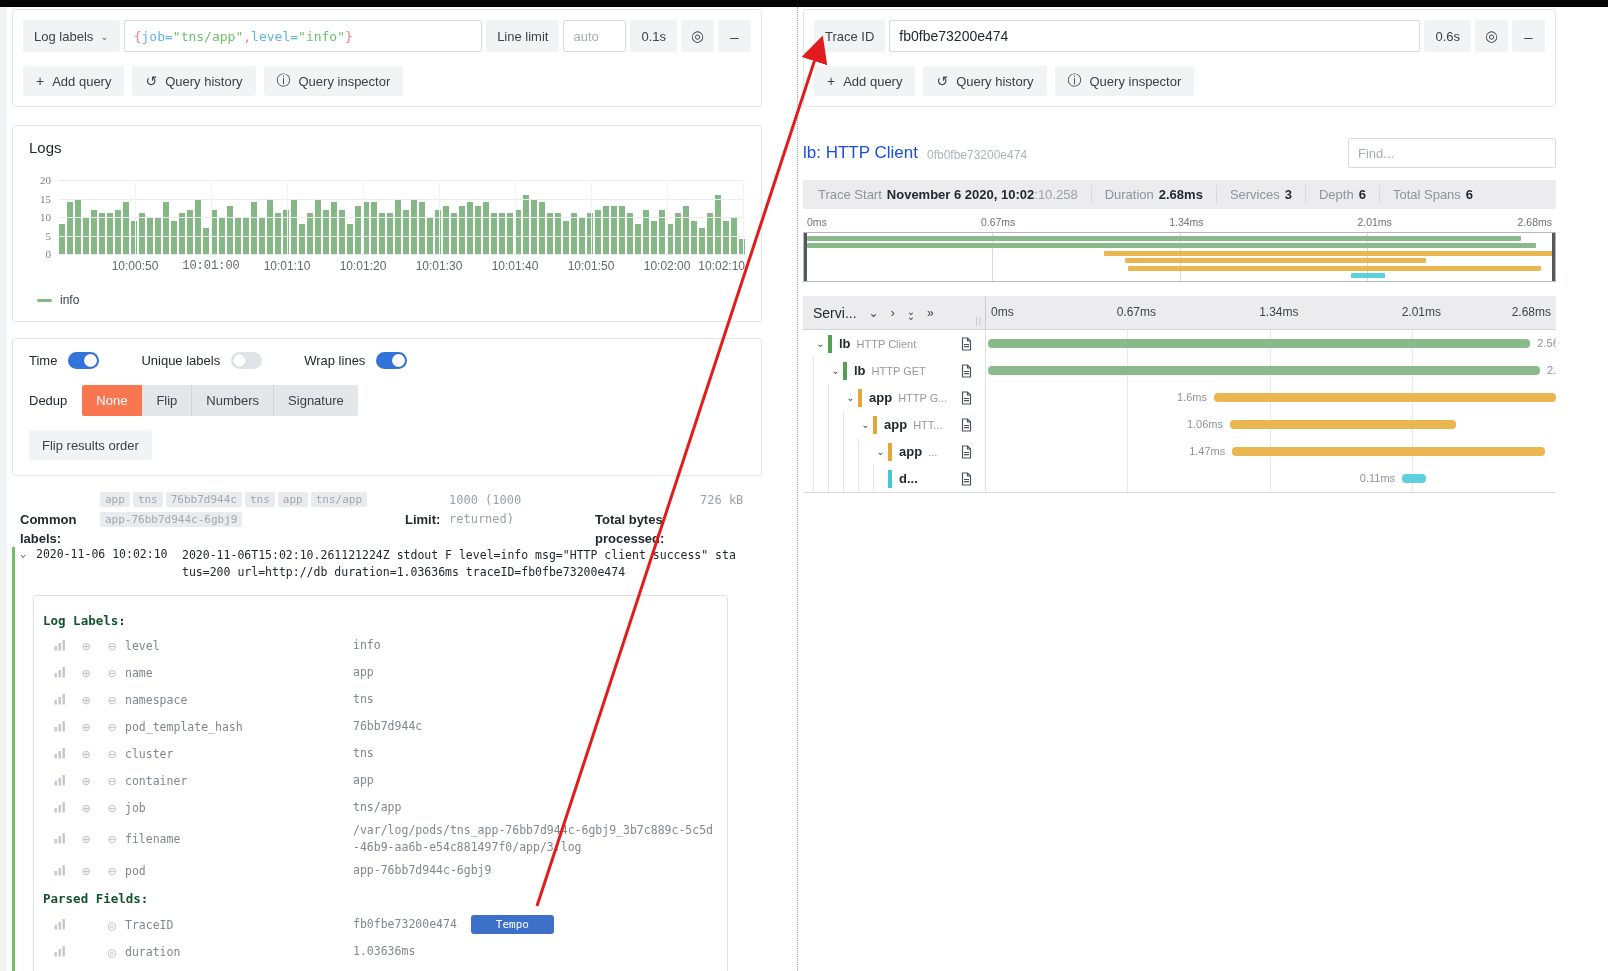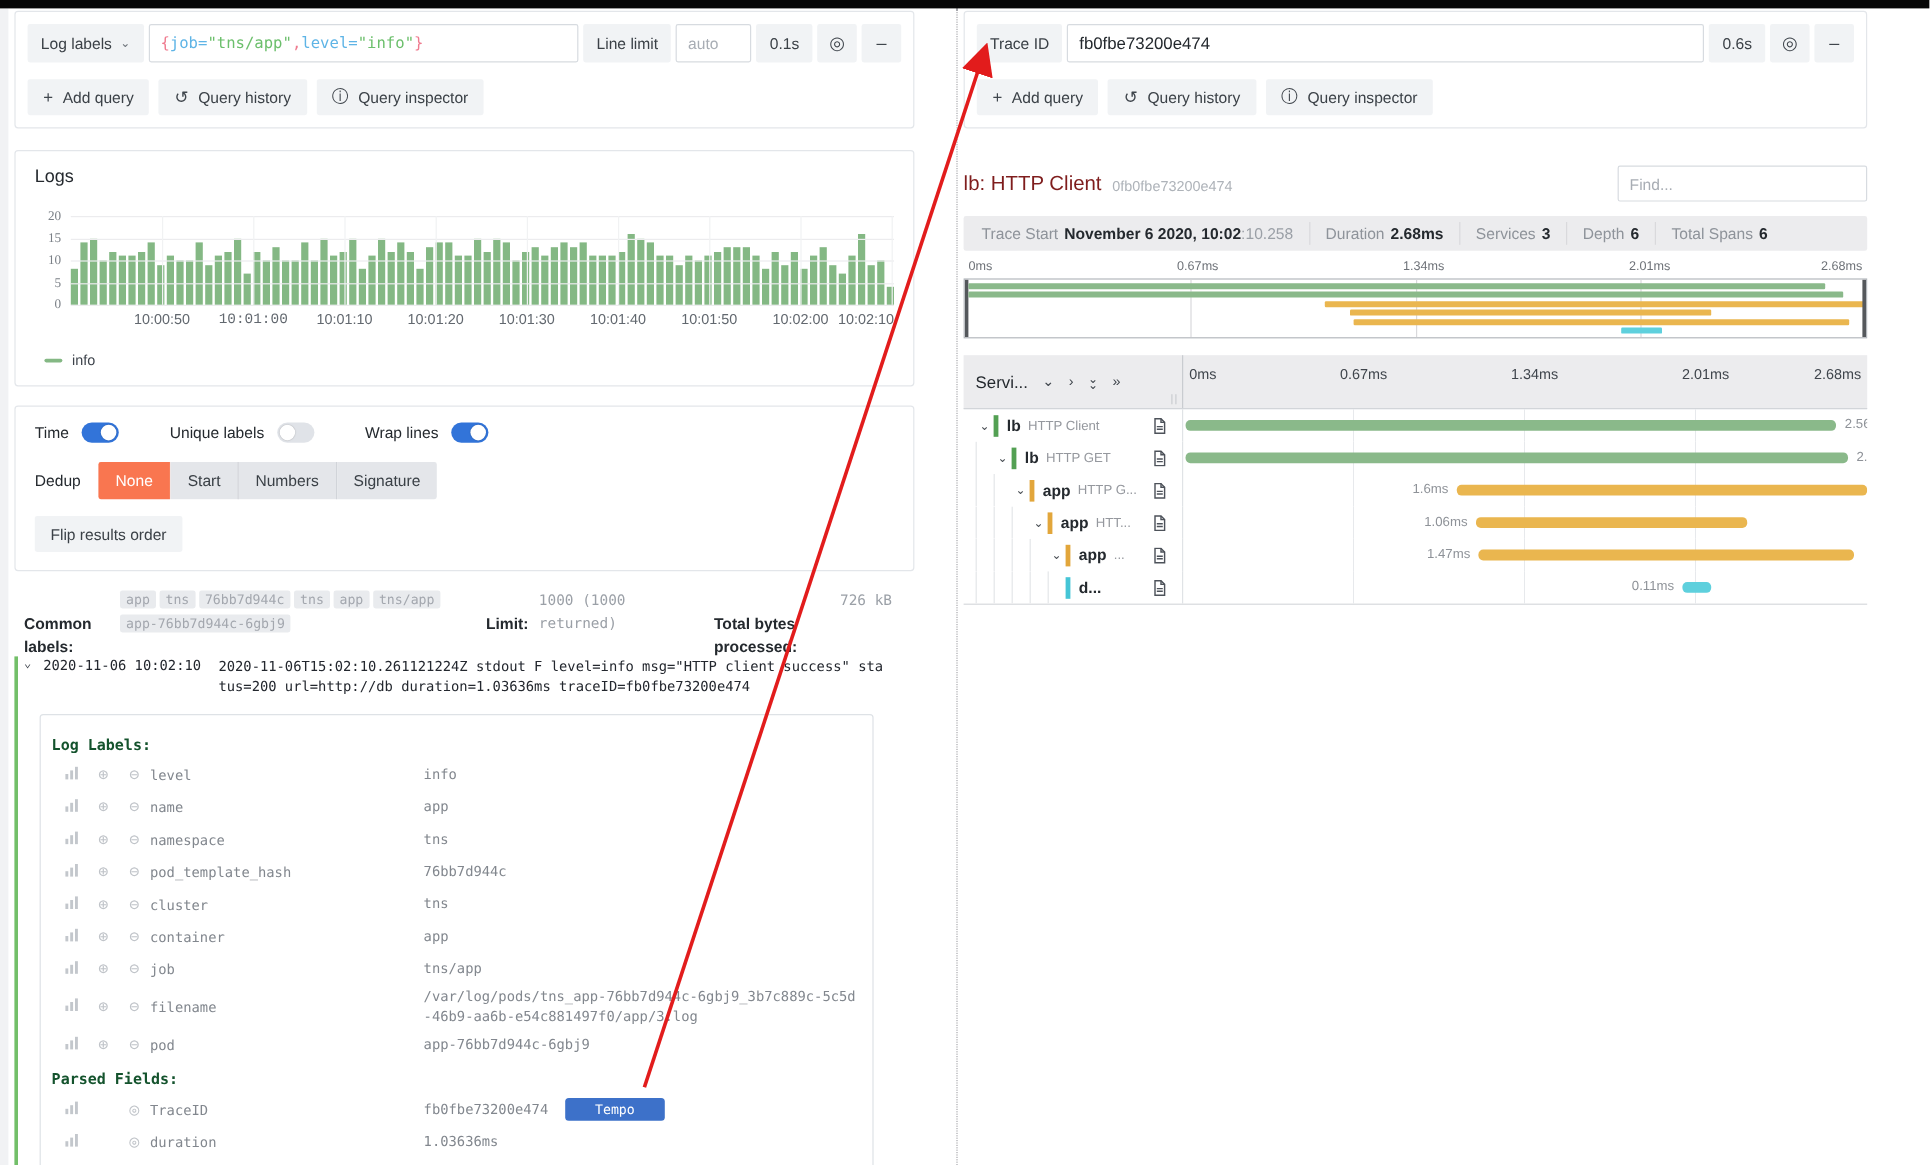--- a/index.html
+++ b/index.html
@@ -92,38 +92,38 @@
           font-size:11.5px; color:#82878e; }
   .di { width:26px; text-align:center; color:#c0c4c9; flex:none; font-size:14px; }
   .di.first { margin-left:13px; }
   .dkey { width:228px; flex:none; }
   .dval { flex:1; display:flex; align-items:center; gap:14px; }
   .dval .v { white-space:pre-line; line-height:1.55; }
   .badge { background:#3d71c9; color:#fff; font-size:11px; padding:3px 25px; border-radius:3px; }
 
   
   .trace-head { margin-top:31px; display:flex; align-items:center; }
-  .trace-title { font-size:17px; font-weight:500; color:#7f1d1d; }
+  .trace-title { font-size:17px; font-weight:500; color:#1d4ed8; }
   .trace-id { font-size:12px; color:#aeb3b9; margin-left:9px; padding-top:3px; }
   .find { margin-left:auto; width:208px; height:30px; }
   .sumbar { margin-top:12px; background:#ececee; display:flex; align-items:center; padding:5px 2px; border-radius:2px; }
   .sumitem { padding:2px 13px; font-size:13px; color:#8e939a; border-left:1px solid #d9d9dc; white-space:nowrap; }
   .sumitem:first-child { border-left:none; }
   .sumitem b { color:#24292e; font-weight:700; margin-left:5px; }
   .sumitem .muted { color:#9ba0a7; font-weight:400; }
   .ticksrow { position:relative; height:14px; margin-top:7px; font-size:10.5px; color:#6e7278; }
   .ticksrow span { position:absolute; white-space:nowrap; }
   .minimap { position:relative; height:50px; border:1px solid #b4b8bd; margin-top:2px; background:#fff; overflow:hidden; }
   .minimap::before, .minimap::after { content:""; position:absolute; top:0; bottom:0; width:3px; background:#55585c; }
   .minimap::before { left:0; } .minimap::after { right:0; }
   .mm-grid { position:absolute; top:0; bottom:0; width:1px; background:#d9d9dc; }
   .mm-bar { position:absolute; height:5px; border-radius:1px; }
 
   .stable { margin-top:14px; }
-  .shead { display:flex; height:45px; background:#ececee; border-bottom:1px solid #d2d5d9; align-items:center; }
+  .shead { display:flex; height:34px; background:#ececee; border-bottom:1px solid #d2d5d9; align-items:center; }
   .shead-left { width:183px; height:100%; display:flex; align-items:center; padding-left:10px; gap:12px;
                 border-right:1px solid #c9ccd0; font-size:14px; color:#24292e; position:relative; flex:none; }
   .hicon { color:#3f454c; font-size:12px; line-height:1; }
   .dblv { display:inline-flex; flex-direction:column; font-size:10px; line-height:5px; color:#3f454c; padding-top:2px; }
   .grip { position:absolute; right:3px; bottom:3px; color:#c2c5c9; font-size:9px; letter-spacing:1px; }
   .shead-right { flex:1; position:relative; height:100%; font-size:12px; color:#3f454c; }
   .shead-right span { position:absolute; top:9px; }
   .srows { border-bottom:1px solid #d6d9dc; }
   .srow { display:flex; height:27px; align-items:center; }
   .sname { width:183px; height:100%; display:flex; align-items:center; border-right:1px solid #e0e3e6;
@@ -350,21 +350,21 @@
           <span class="tlabel">Wrap lines</span>
           <div class="toggle on">
             <div class="knob"></div>
           </div>
         </div>
       </div>
     <div class="dedup-row">
       <span class="tlabel">Dedup</span>
       <div class="segmented" id="dedup">
           <button class="segbtn active">None</button>
-          <button class="segbtn">Start</button>
+          <button class="segbtn">Flip</button>
           <button class="segbtn">Numbers</button>
           <button class="segbtn">Signature</button>
         </div>
     </div>
     <div class="flip-row">
       <button class="btn">
         <span>Flip results order</span>
       </button>
     </div>
   </div>

